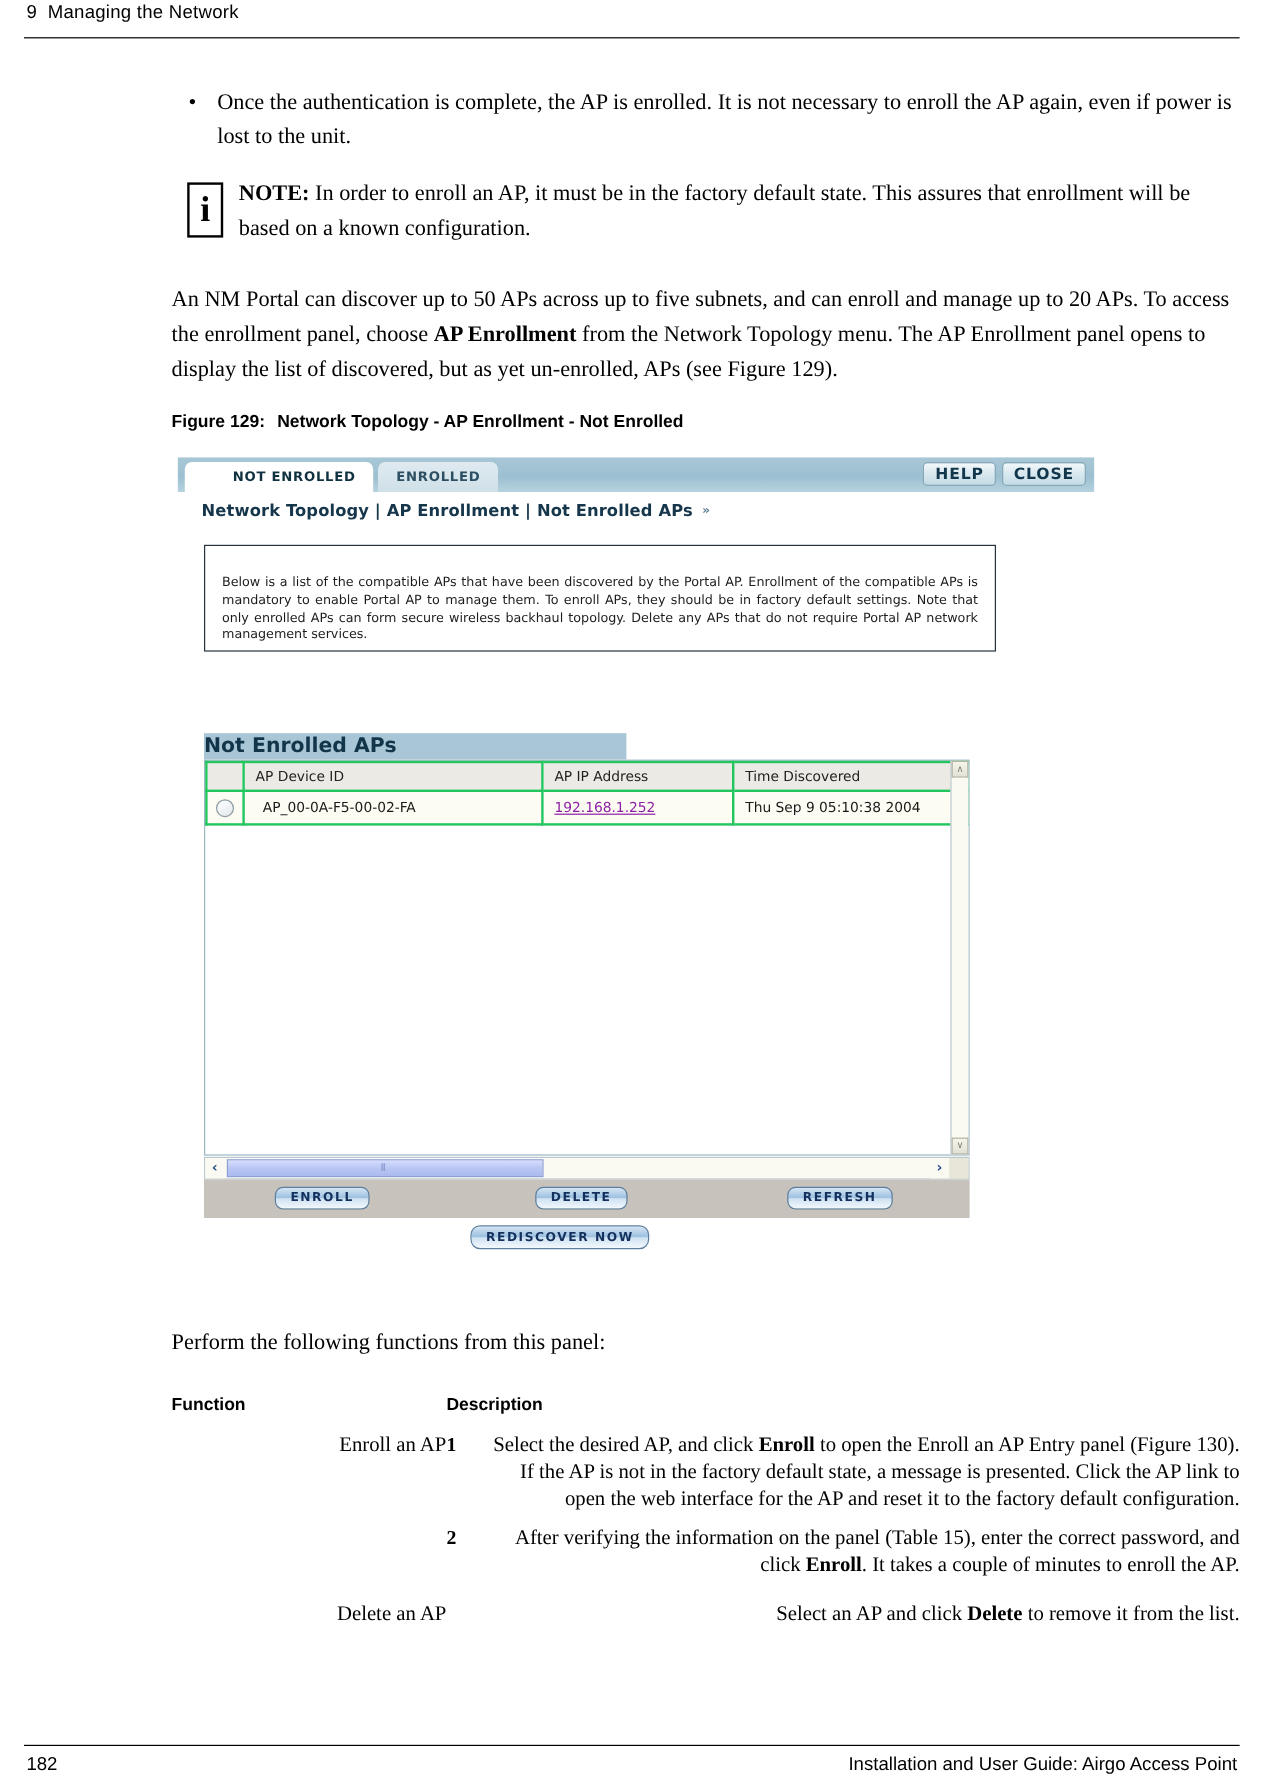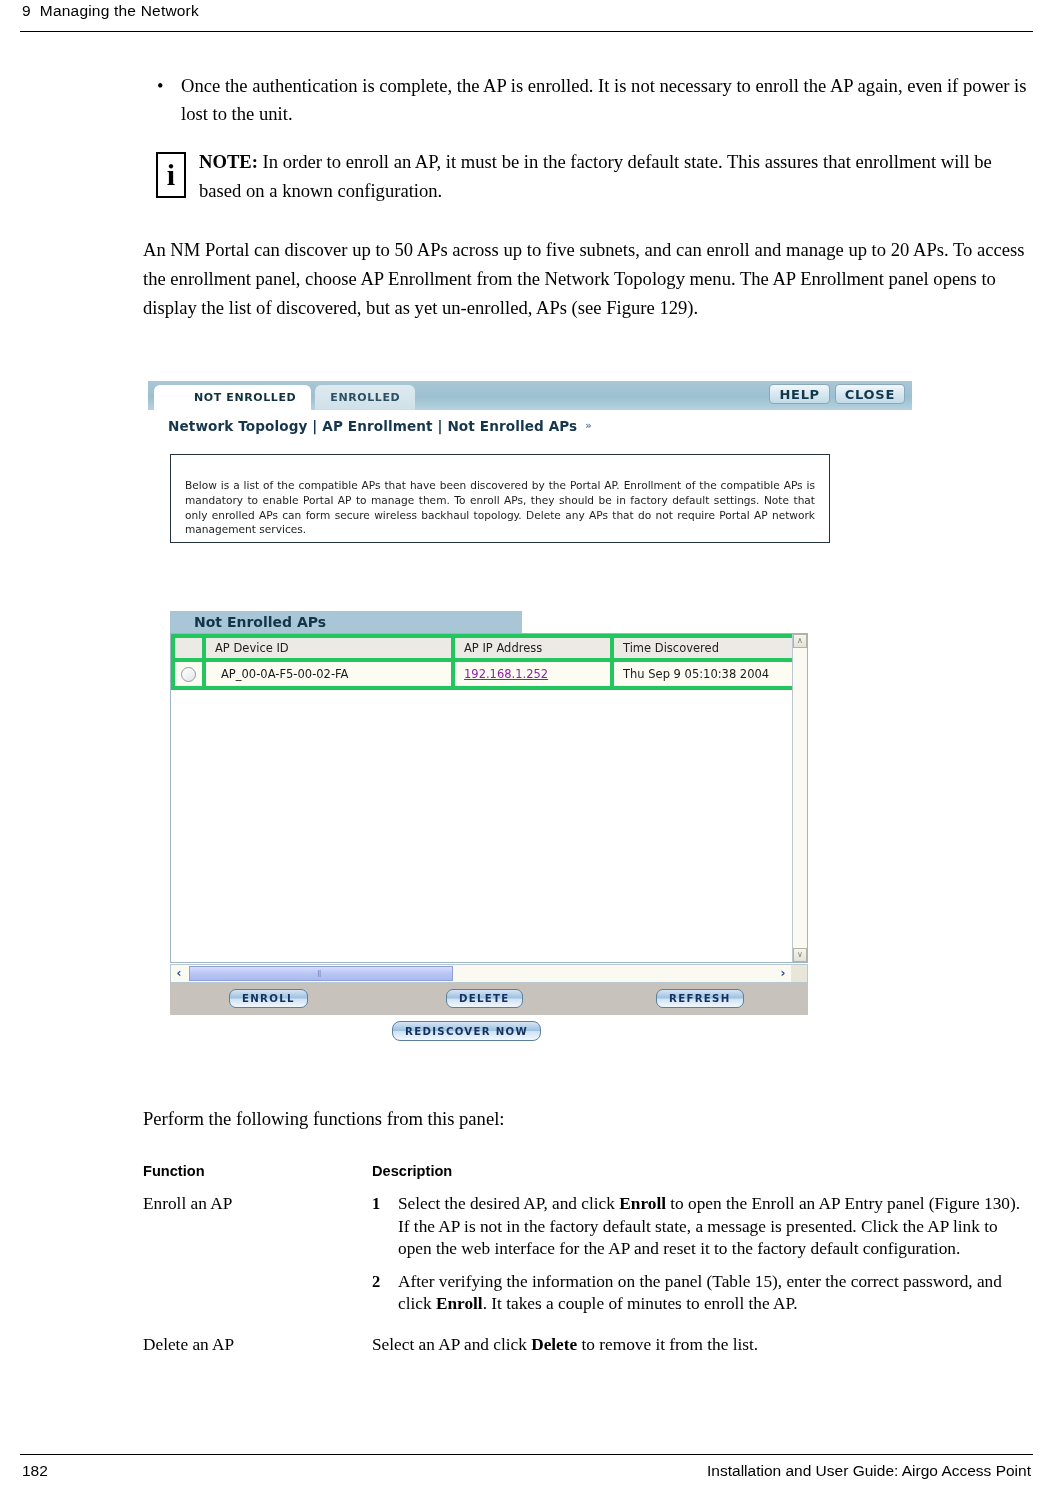--- a/index.html
+++ b/index.html
@@ -114,21 +114,21 @@
     line-height: 28.5px;
   }
   .note-text b { font-weight: bold; }
 
   .para {
     margin-top: 30px;
     font-size: 18.6px;
     line-height: 29px;
     text-align: left;
   }
-  .para b { font-weight: normal; }
+  .para b { font-weight: bold; }
 
   .figure-caption {
     margin-top: 22px;
     font-family: "Liberation Sans", "DejaVu Sans", sans-serif;
     font-weight: bold;
     font-size: 14.6px;
     color: #000;
   }
   .figure-caption .fig-num { display: inline-block; min-width: 88px; }
 
@@ -235,43 +235,43 @@
     text-align: justify;
   }
 
   .section-hdr {
     position: absolute;
     left: 22px; top: 230px;
     width: 352px;
     height: 22px;
     background: #a8c6d5;
     color: #13354a;
-    font-size: 14px;
+    font-size: 17px;
     font-weight: bold;
     line-height: 22px;
-    padding-left: 24px;
+    padding-left: 0;
     box-sizing: border-box;
   }
 
   .grid-wrap {
     position: absolute;
     left: 22px; top: 252px;
     width: 638px;
     height: 330px;
     border: 1px solid #9cb6c4;
     background: #ffffff;
     box-sizing: border-box;
   }
   table.aptable {
     border-collapse: collapse;
     width: 100%;
     table-layout: fixed;
   }
   table.aptable th, table.aptable td {
-    border: 4px solid #22c55e;
+    border: 2px solid #22c55e;
     font-size: 11.5px;
     color: #1a1a1a;
     text-align: left;
     font-weight: normal;
     padding: 0;
     height: 24px;
     box-sizing: border-box;
     white-space: nowrap;
     overflow: hidden;
   }
@@ -445,21 +445,21 @@
     font-family: "Liberation Sans", "DejaVu Sans", sans-serif;
     font-weight: bold;
     font-size: 14.6px;
     text-align: left;
     padding: 0 0 14px 0;
     vertical-align: top;
   }
   table.functable td {
     font-size: 17.3px;
     line-height: 22.5px;
-    text-align: left;
+    text-align: right;
     vertical-align: top;
     padding: 0 0 18px 0;
   }
   table.functable td b { font-weight: bold; }
   .step {
     position: relative;
     padding-left: 26px;
     margin-bottom: 10px;
   }
   .step:last-child { margin-bottom: 0; }
@@ -485,20 +485,21 @@
     <span>Once the authentication is complete, the AP is enrolled. It is not necessary to enroll the AP again, even if power is lost to the unit.</span>
   </div>
 
   <div class="note-block">
     <div class="note-icon">i</div>
     <div class="note-text"><b>NOTE:</b><span> In order to enroll an AP, it must be in the factory default state. This assures that enrollment will be based on a known configuration.</span></div>
   </div>
 
   <div class="para"><span>An NM Portal can discover up to 50 APs across up to five subnets, and can enroll and manage up to 20 APs. To access the enrollment panel, choose </span><b>AP Enrollment</b><span> from the Network Topology menu. The AP Enrollment panel opens to display the list of discovered, but as yet un-enrolled, APs (see Figure 129).</span></div>
 
+  <div class="figure-caption"><span class="fig-num">Figure 129:</span><span>Network Topology - AP Enrollment - Not Enrolled</span></div>
 </div>
 
 <div class="screenshot">
 
   <div class="sshot-topband"></div>
 
   <div class="tabs">
     <div class="tab active">NOT ENROLLED</div><div class="tab inactive">ENROLLED</div>
   </div>
 

